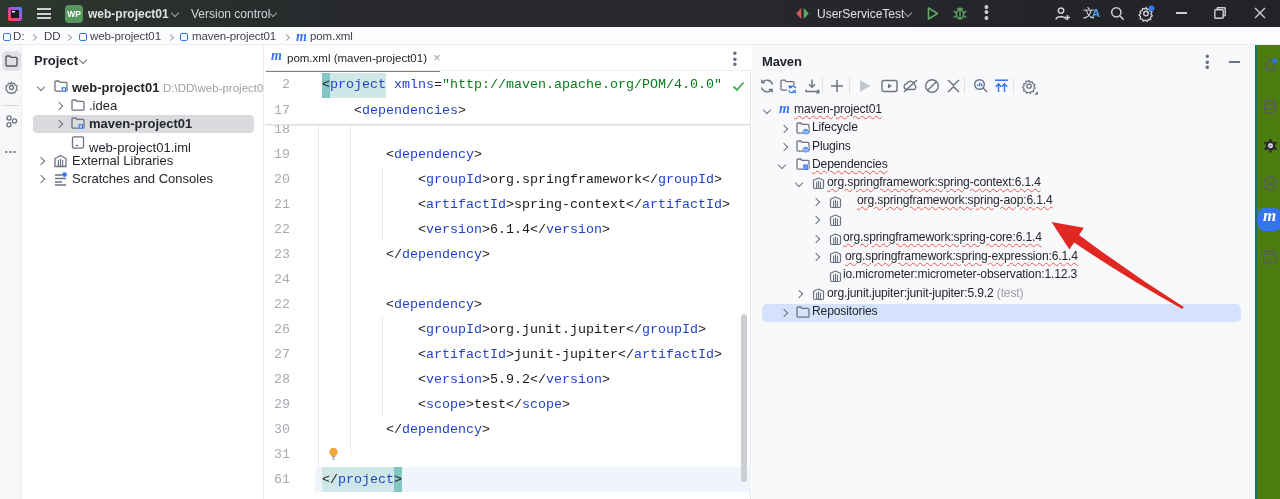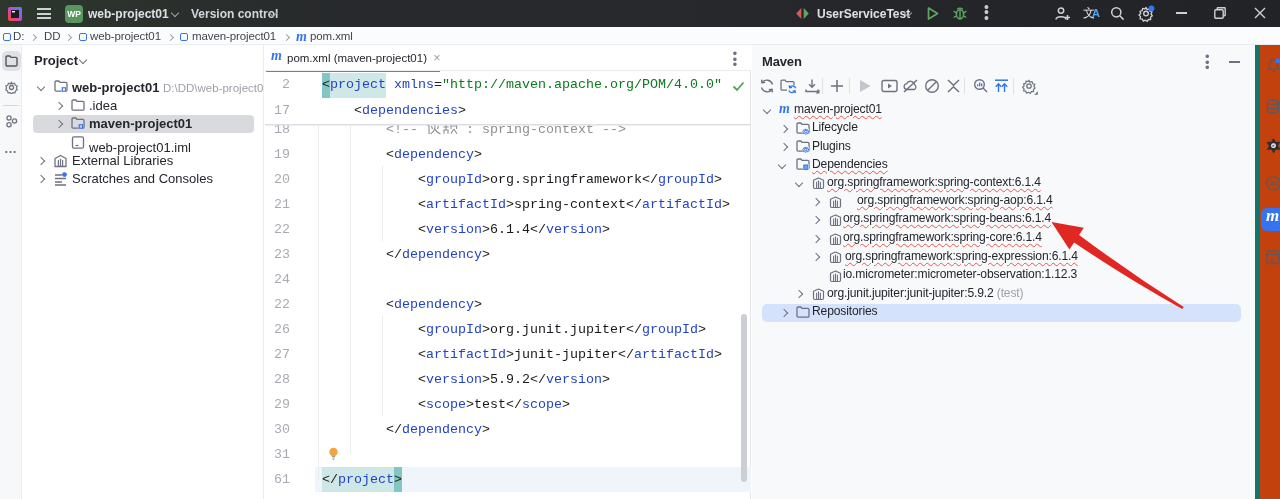--- a/index.html
+++ b/index.html
@@ -3,30 +3,30 @@
 <meta charset="utf-8">
 <style>
 * { margin:0; padding:0; box-sizing:border-box; }
 html,body { width:1280px; height:499px; overflow:hidden; }
 body { font-family:"Liberation Sans", sans-serif; position:relative; background:#ffffff; }
 .abs { position:absolute; }
 
 #titlebar { position:absolute; left:0; top:0; width:1280px; height:27px;
   background:linear-gradient(90deg,#2c382e 0px,#2b302c 150px,#27292d 360px,#26282c 720px,#232529 1000px,#212327 1280px);
   color:#dfe1e5; font-size:13px; }
-.tbtxt { position:absolute; top:50%; transform:translateY(-50%); white-space:nowrap;font-weight:bold; }
+.tbtxt { position:absolute; top:50%; transform:translateY(-50%); white-space:nowrap; }
 
 #crumbs { position:absolute; left:0; top:27px; width:1280px; height:18px; background:#fbfcfd; border-bottom:1px solid #ebecf0; font-size:11.5px; color:#43454d; letter-spacing:-0.1px; }
 .crumb { position:absolute; top:50%; transform:translateY(-50%); white-space:nowrap; }
 .csep { display:inline-block; width:5px; height:5px; border-right:1.3px solid #9da1a8; border-top:1.3px solid #9da1a8; transform:rotate(45deg); }
 .msq { display:inline-block; width:8px; height:8px; border:1.6px solid #3574f0; border-radius:2px; vertical-align:-1px; }
 .mvnm { font-family:"Liberation Serif",serif; font-style:italic; font-weight:bold; color:#3574f0; }
 
 #lstrip { position:absolute; left:0; top:45px; width:22px; height:454px; background:#f7f8fa; border-right:1px solid #ebecf0; }
-#rstrip { position:absolute; left:1255px; top:45px; width:25px; height:454px; background:#c2410c; border-left:5px solid #0f766e; }
+#rstrip { position:absolute; left:1255px; top:45px; width:25px; height:454px; background:#4d7c0f; border-left:2px solid #0f766e; }
 
 #proj { position:absolute; left:23px; top:45px; width:241px; height:454px; background:#ffffff; border-right:1px solid #ebecf0; overflow:hidden; }
 .trow { position:absolute; white-space:nowrap; font-size:13px; color:#23262c; }
 .grey { color:#9da0a8; }
 .bold { font-weight:bold; }
 
 #editor { position:absolute; left:265px; top:45px; width:486px; height:454px; background:#ffffff; border-right:1px solid #e3e4e8; font-family:"Liberation Mono",monospace; font-size:13.333px; }
 #tabbar { position:absolute; left:0; top:0; width:486px; height:26px; background:#ffffff; border-bottom:1px solid #ebecf0; }
 #tabu { position:absolute; left:1px; top:26px; width:174px; height:2.5px; background:#7b7f8a; }
 .ln { position:absolute; width:25px; text-align:right; color:#a9abb3; }
@@ -232,29 +232,20 @@
   <div id="tabu"></div>
 
   <div class="row32bg"></div>
 
   <div class="guide" style="left:53px;top:79px;height:355px"></div>
   <div class="guide" style="left:85px;top:79px;height:330px"></div>
   <div class="guide" style="left:117px;top:121px;height:75px"></div>
   <div class="guide" style="left:117px;top:271px;height:100px"></div>
 
   <div class="ln" style="top:71.5px;line-height:25px">18</div>
-    <div class="code cmt" style="top:71.5px;line-height:25px">        &lt;!-- <svg style="display:inline-block;vertical-align:-2px" width="16" height="14" viewBox="0 0 16 14">
-        <g stroke="#909090" stroke-width="1.1" fill="none">
-          <path d="M3.2 1 L1.6 5 M3 3.5 L3 13 M5 2 L14 2 M9 1 L9 5 M5.5 5 L6.5 8 M12.5 5 L11.5 8 M9 5 C9 9 7 11.5 4.5 13 M9 8 C10 10.5 12 12 14.5 13"></path>
-        </g>
-      </svg><svg style="display:inline-block;vertical-align:-2px" width="16" height="14" viewBox="0 0 16 14">
-        <g stroke="#909090" stroke-width="1.1" fill="none">
-          <path d="M1.3 3 L6.7 3 M1.3 6 L6.7 6 M1.3 9 L6.7 9 M2 9 L2 12.8 M6 9 L6 12.8 M4 1 L4 9 M9 2 L14.6 2 M9 2 L9 8 M9 5 L14.6 5 M14.6 2 L14.6 8 M11.8 8 L9 12.8 M11.8 8 L15 12.8"></path>
-        </g>
-      </svg> : spring-context --&gt;</div>
   <div class="ln" style="top:96.5px;line-height:25px">19</div>
     <div class="code" style="top:96.5px;line-height:25px">        <span class="br">&lt;</span><span class="tag">dependency</span><span class="br">&gt;</span></div>
   <div class="ln" style="top:121.5px;line-height:25px">20</div>
     <div class="code" style="top:121.5px;line-height:25px">            <span class="br">&lt;</span><span class="tag">groupId</span><span class="br">&gt;</span>org.springframework<span class="br">&lt;/</span><span class="tag">groupId</span><span class="br">&gt;</span></div>
   <div class="ln" style="top:146.5px;line-height:25px">21</div>
     <div class="code" style="top:146.5px;line-height:25px">            <span class="br">&lt;</span><span class="tag">artifactId</span><span class="br">&gt;</span>spring-context<span class="br">&lt;/</span><span class="tag">artifactId</span><span class="br">&gt;</span></div>
   <div class="ln" style="top:171.5px;line-height:25px">22</div>
     <div class="code" style="top:171.5px;line-height:25px">            <span class="br">&lt;</span><span class="tag">version</span><span class="br">&gt;</span>6.1.4<span class="br">&lt;/</span><span class="tag">version</span><span class="br">&gt;</span></div>
   <div class="ln" style="top:196.5px;line-height:25px">23</div>
     <div class="code" style="top:196.5px;line-height:25px">        <span class="br">&lt;/</span><span class="tag">dependency</span><span class="br">&gt;</span></div>
@@ -403,21 +394,20 @@
       <path d="M1.5 4.2 L6.5 2 L11.5 4.2 L11.5 11.3 Q11.5 12.5 10.3 12.5 L2.7 12.5 Q1.5 12.5 1.5 11.3 Z" fill="none" stroke="#6e7280" stroke-width="1.2" stroke-linejoin="round"></path>
       <path d="M4.6 5.8 L4.6 12.3 M6.5 4.6 L6.5 12.3 M8.4 5.8 L8.4 12.3" stroke="#6e7280" stroke-width="1.1"></path>
     </svg>
   <div class="mrow sqig" style="left:105px;top:148px">org.springframework:spring-aop:6.1.4</div>
 
   <span class="abs" style="left:61px;top:172px;width:6px;height:6px;border-right:1.4px solid #6e7280;border-top:1.4px solid #6e7280;transform:rotate(45deg)"></span>
   <svg class="icon" style="left:77px;top:168px" width="13" height="14" viewBox="0 0 13 14">
       <path d="M1.5 4.2 L6.5 2 L11.5 4.2 L11.5 11.3 Q11.5 12.5 10.3 12.5 L2.7 12.5 Q1.5 12.5 1.5 11.3 Z" fill="none" stroke="#6e7280" stroke-width="1.2" stroke-linejoin="round"></path>
       <path d="M4.6 5.8 L4.6 12.3 M6.5 4.6 L6.5 12.3 M8.4 5.8 L8.4 12.3" stroke="#6e7280" stroke-width="1.1"></path>
     </svg>
-  <div class="mrow sqig" style="left:91px;top:166px">org.springframework:spring-beans:6.1.4</div>
 
   <span class="abs" style="left:61px;top:191px;width:6px;height:6px;border-right:1.4px solid #6e7280;border-top:1.4px solid #6e7280;transform:rotate(45deg)"></span>
   <svg class="icon" style="left:77px;top:187px" width="13" height="14" viewBox="0 0 13 14">
       <path d="M1.5 4.2 L6.5 2 L11.5 4.2 L11.5 11.3 Q11.5 12.5 10.3 12.5 L2.7 12.5 Q1.5 12.5 1.5 11.3 Z" fill="none" stroke="#6e7280" stroke-width="1.2" stroke-linejoin="round"></path>
       <path d="M4.6 5.8 L4.6 12.3 M6.5 4.6 L6.5 12.3 M8.4 5.8 L8.4 12.3" stroke="#6e7280" stroke-width="1.1"></path>
     </svg>
   <div class="mrow sqig" style="left:91px;top:185px">org.springframework:spring-core:6.1.4</div>
 
   <span class="abs" style="left:61px;top:209px;width:6px;height:6px;border-right:1.4px solid #6e7280;border-top:1.4px solid #6e7280;transform:rotate(45deg)"></span>
   <svg class="icon" style="left:77px;top:205px" width="13" height="14" viewBox="0 0 13 14">

